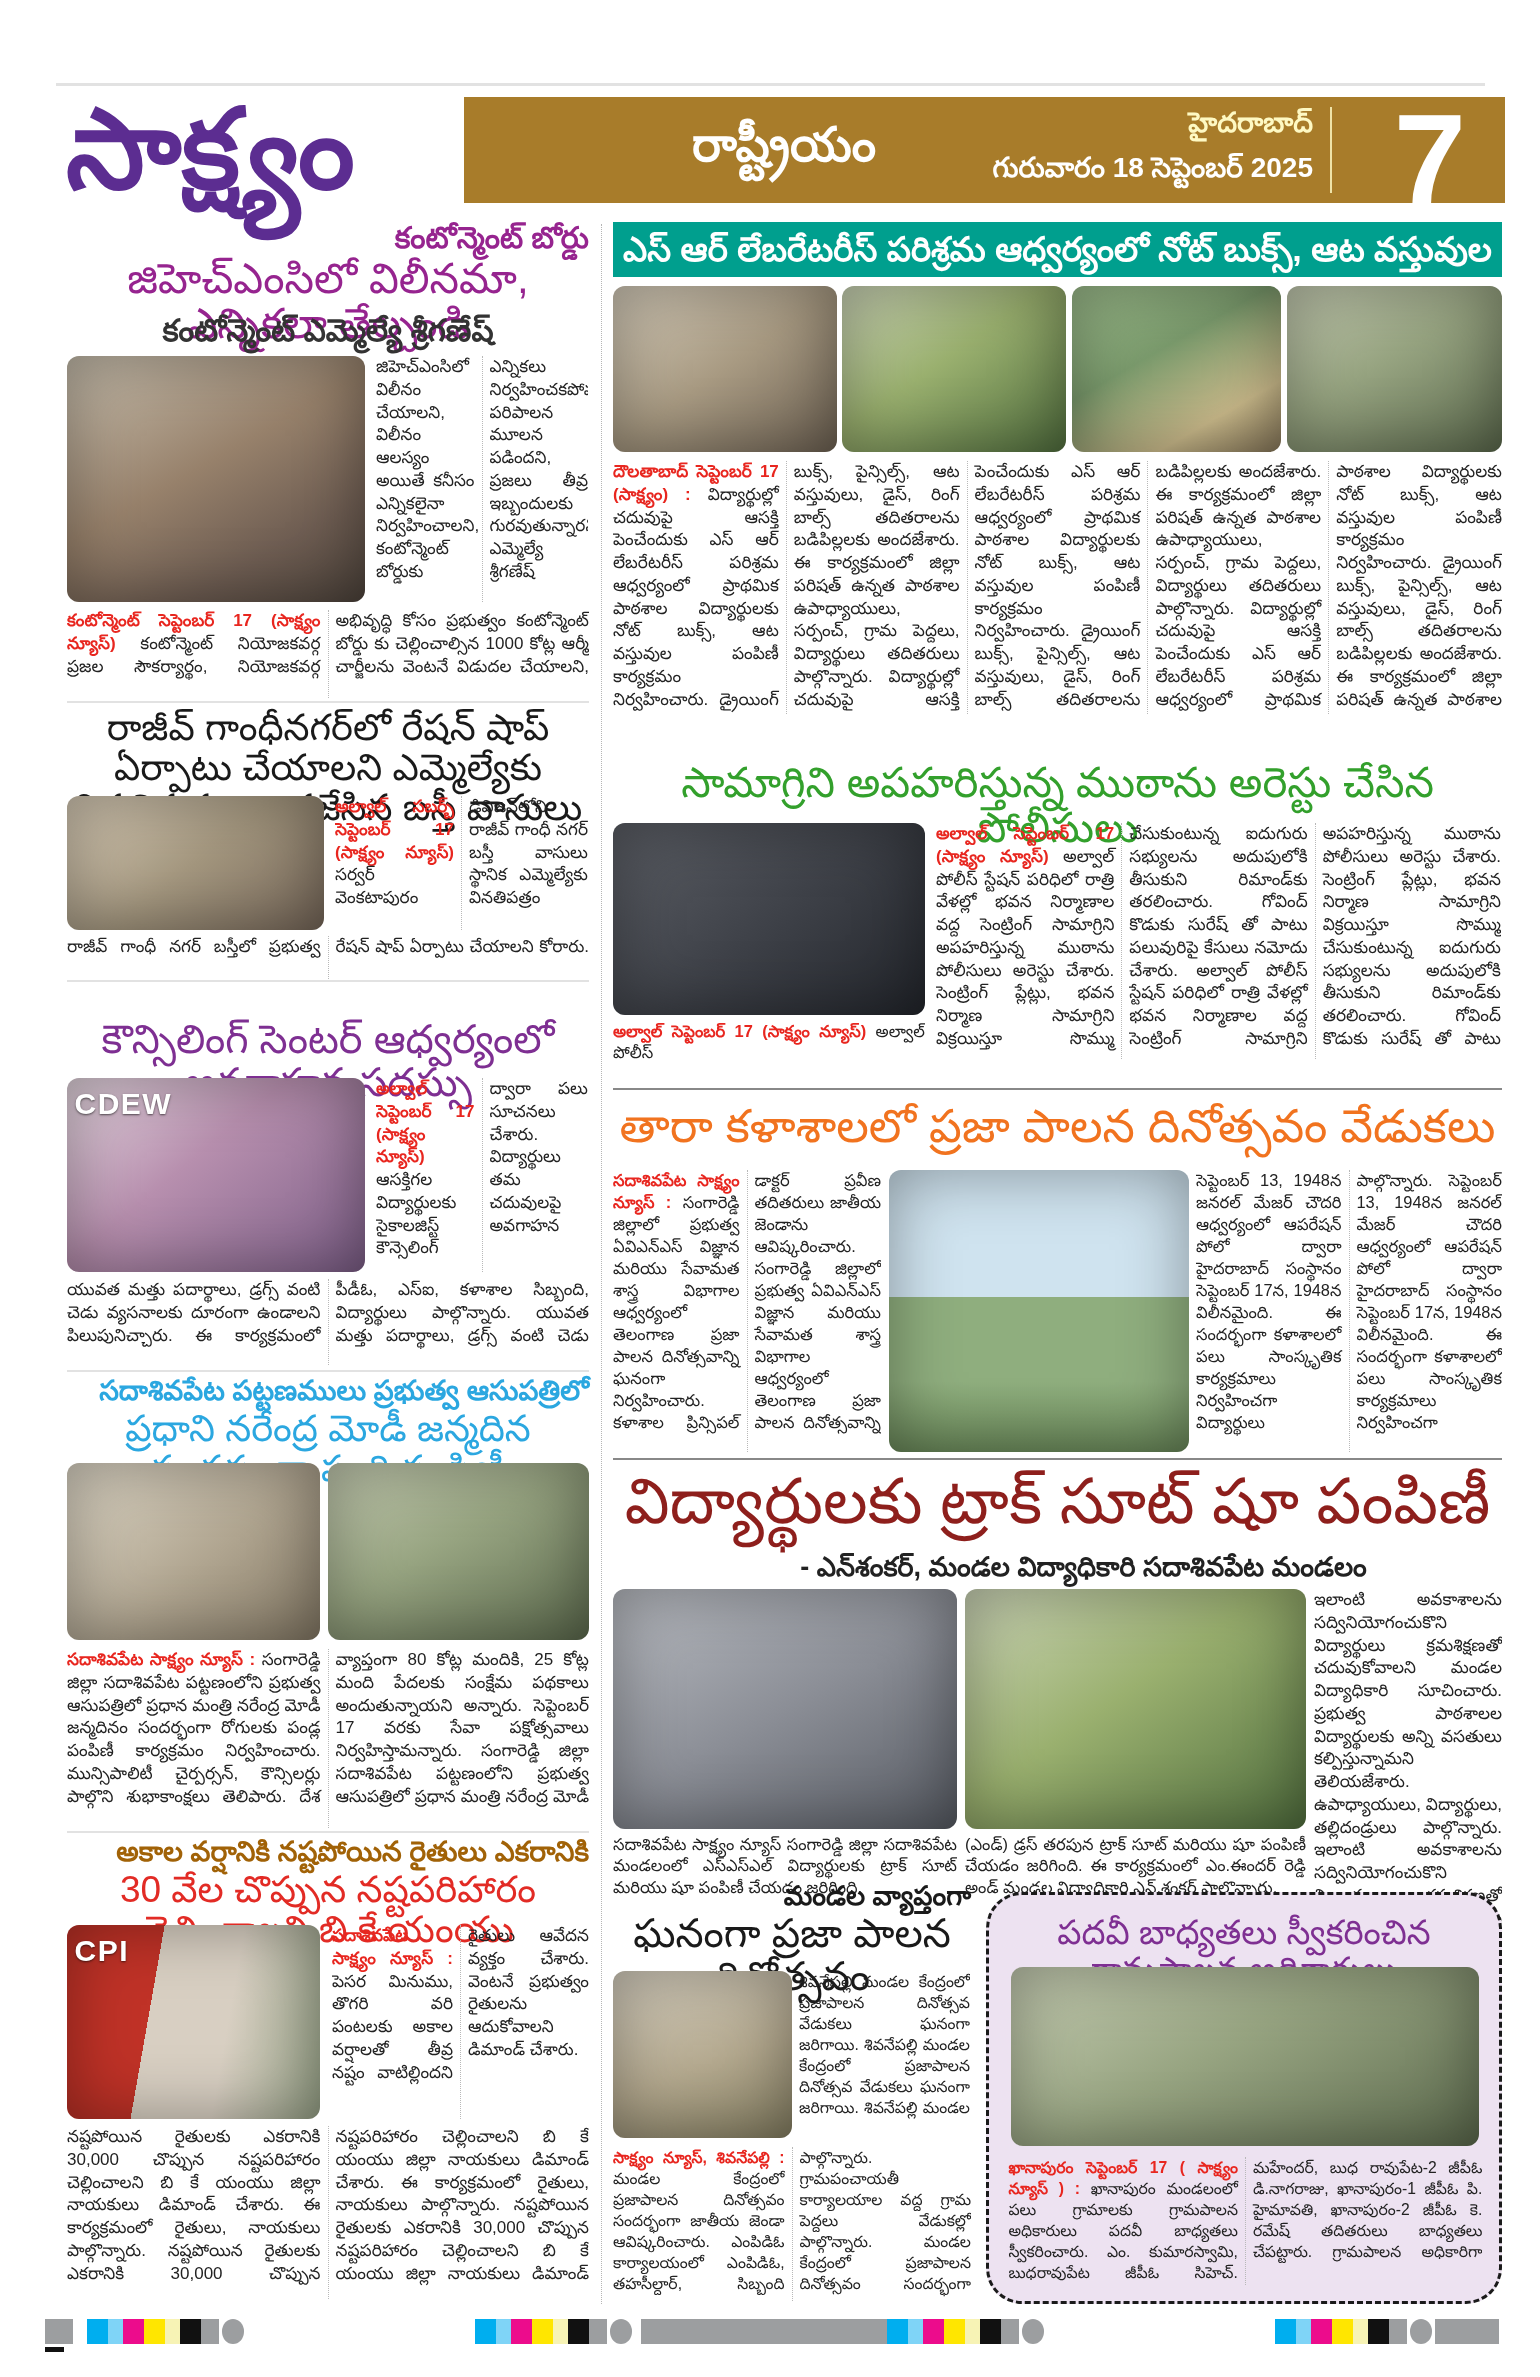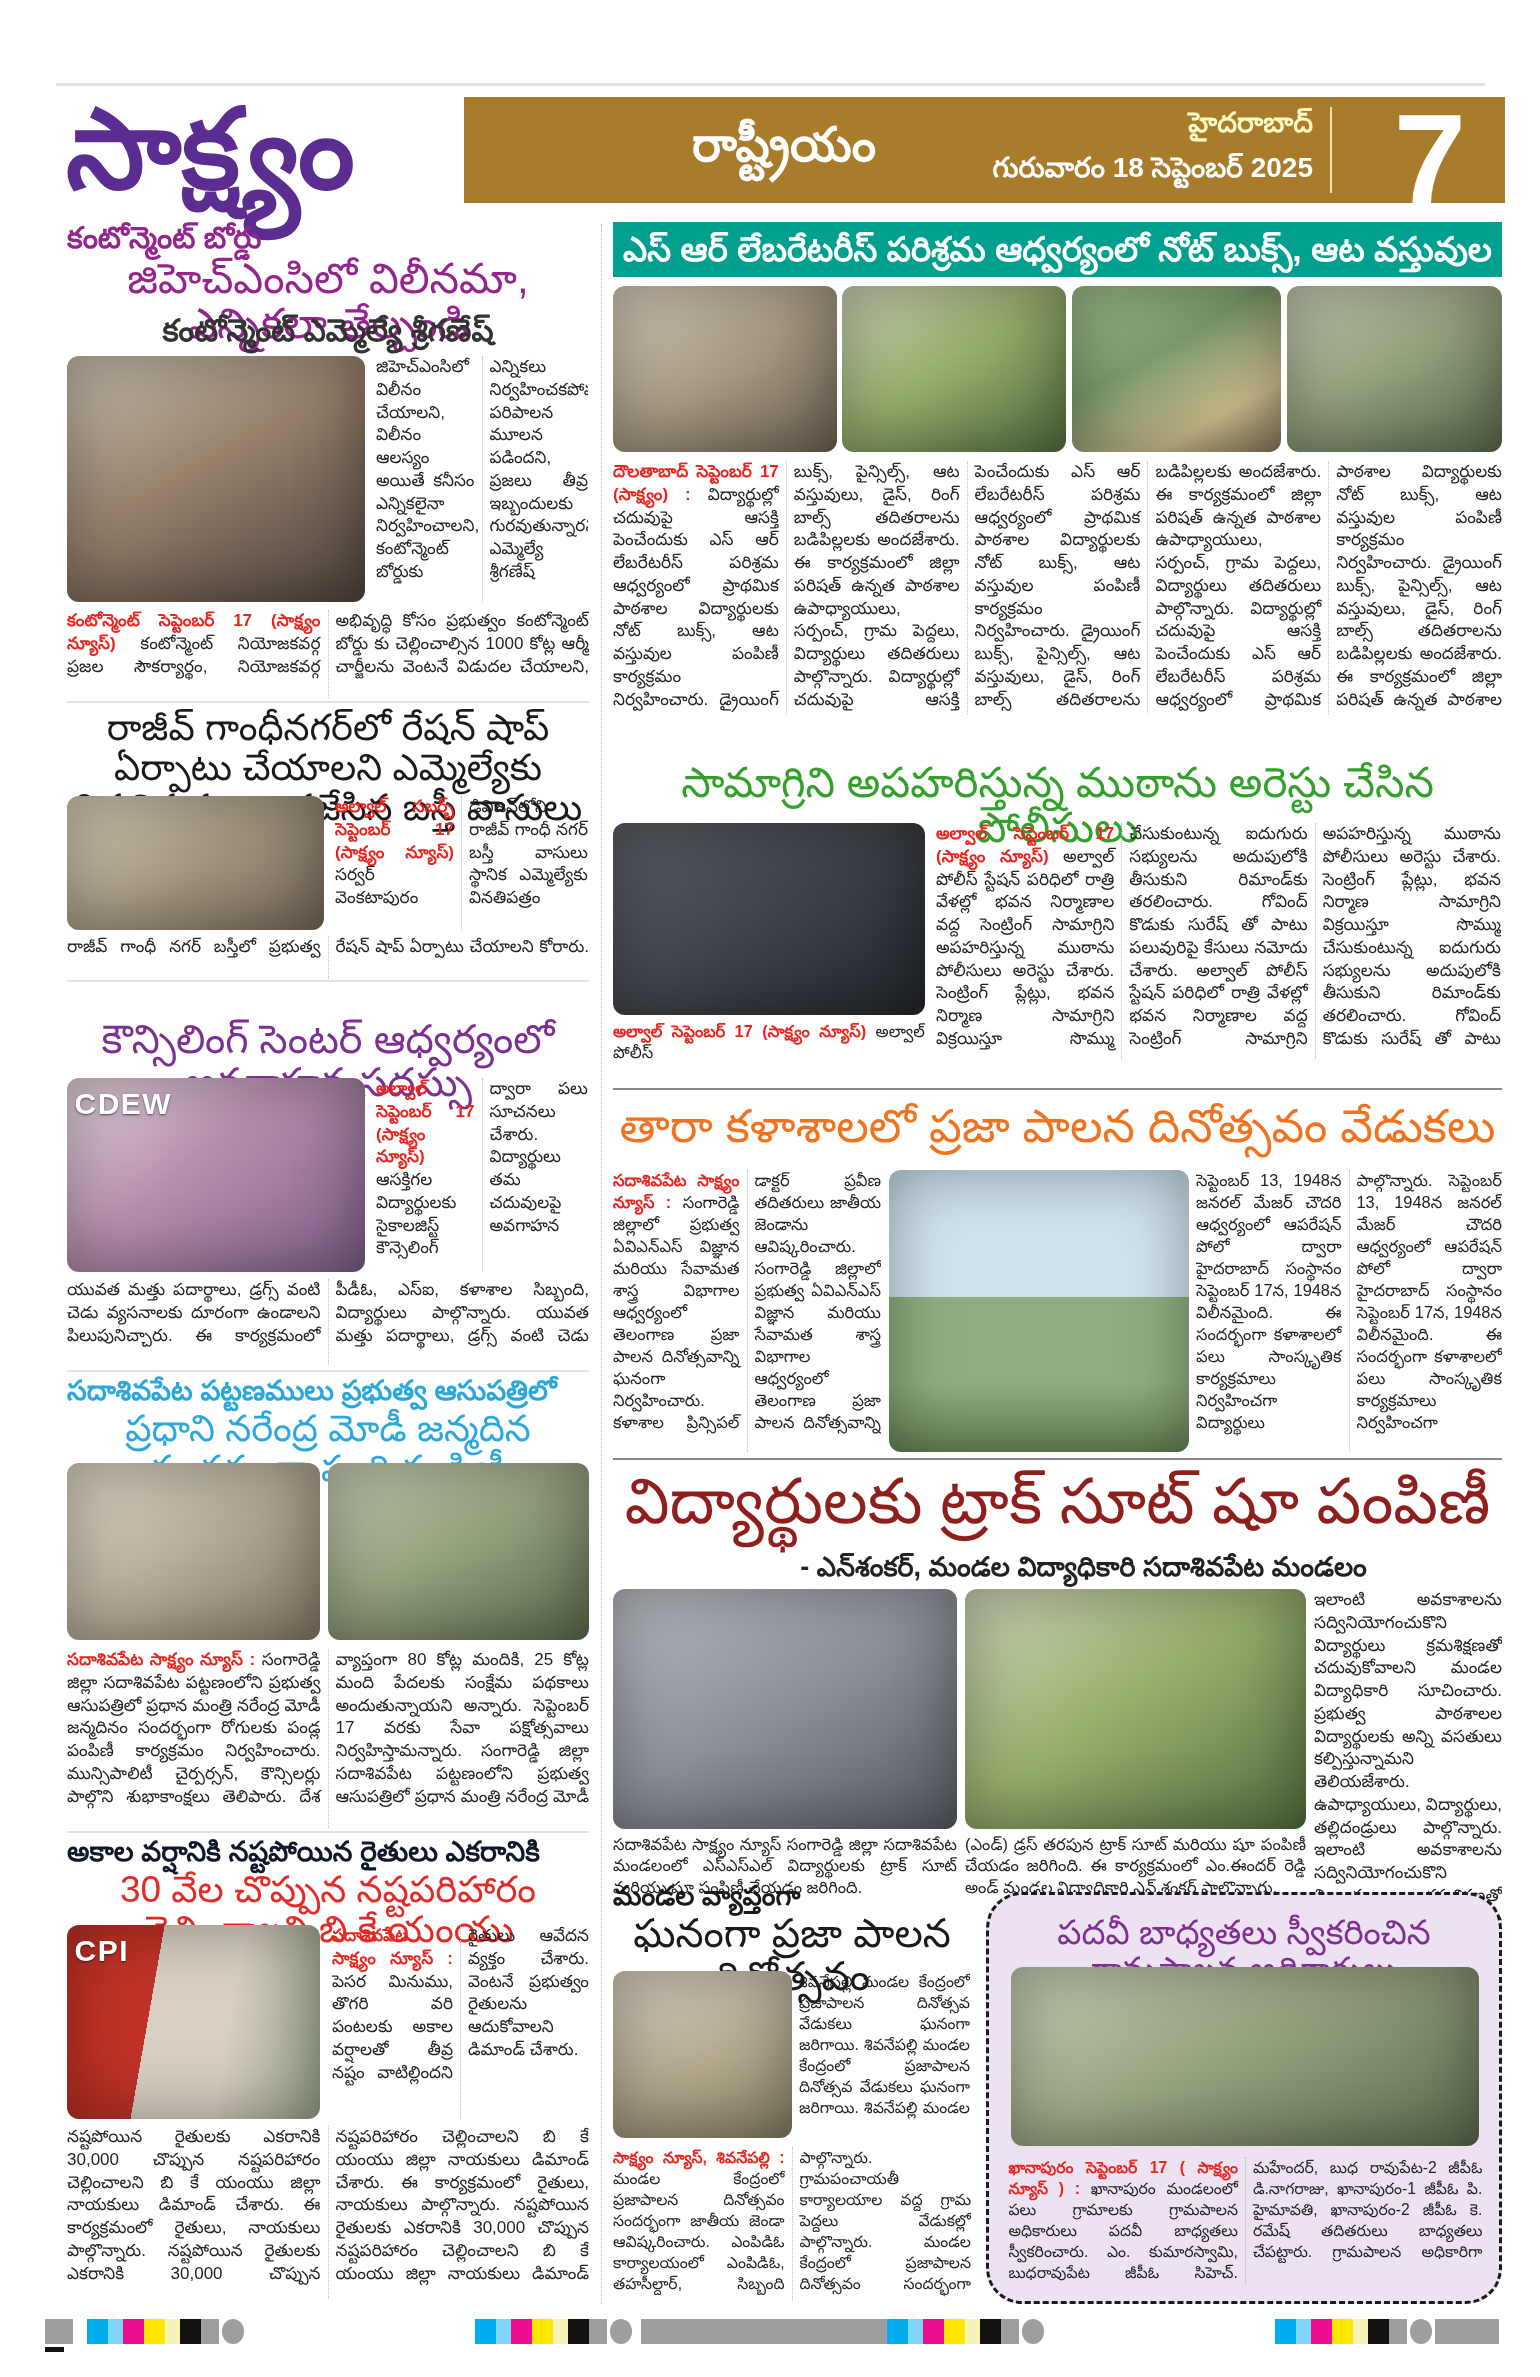--- a/index.html
+++ b/index.html
@@ -3,21 +3,21 @@
 <meta charset="utf-8">
 <style>
   *{margin:0;padding:0;box-sizing:border-box}
   html,body{background:#9a9a9a}
   .page{position:relative;width:1541px;height:2377px;background:#ffffff;
         font-family:"Liberation Sans",sans-serif;margin:0 auto;overflow:hidden}
   .abs{position:absolute}
   .photo{position:absolute;box-shadow:inset 0 0 67px rgba(0,0,0,.38);border-radius:12px}
   .photo .ph-label{position:absolute;left:7.5px;top:9px;color:#fff;font-weight:bold;
         font-size:30px;letter-spacing:1.5px;text-shadow:0 0.7px 2.2px rgba(0,0,0,.6)}
-  .kicker{position:absolute;font-weight:bold;text-align:left;line-height:1.1}
+  .kicker{position:absolute;font-weight:bold;text-align:right;line-height:1.1}
   .headline{position:absolute;font-weight:normal;text-align:center;line-height:1.08}
   .subhead{position:absolute;font-weight:bold;text-align:center;color:#333}
   .byline{position:absolute;font-weight:bold;text-align:center;color:#222}
   .body-text{position:absolute;font-size:17px;line-height:1.34;text-align:justify;color:#222;
         column-gap:15px;column-rule:0.7px dotted #b8b8b8;overflow:hidden}
   .dateline{color:#e8261f;font-weight:bold}
   .caption{position:absolute;font-size:16.4px;line-height:1.3;text-align:justify;color:#222;overflow:hidden}
   .hrule{position:absolute;background:#888;height:1.5px}
   .hrule-soft{position:absolute;background:#e2e2e2;height:1.5px}
   .vdivider{position:absolute;width:0;border-left:1.5px dotted #b5b5b5}
@@ -116,21 +116,21 @@
   <div class="kicker" style="left:67px;top:1376px;width:522px;font-size:28px;color:#2ba7e0">సదాశివపేట పట్టణములు ప్రభుత్వ ఆసుపత్రిలో</div>
   <div class="headline" style="left:67px;top:1409px;width:522px;font-size:37px;color:#2ba7e0">ప్రధాని నరేంద్ర మోడీ జన్మదిన సందర్భంగా పంది పంపిణీ</div>
   <div class="photo ph-hospital" style="left:67px;top:1463px;width:253px;height:177px"></div>
   <div class="photo ph-group" style="left:328px;top:1463px;width:261px;height:177px"></div>
   <div class="body-text" style="left:67px;top:1649px;width:522px;height:179px;column-count:2">
     <span class="dateline">సదాశివపేట సాక్ష్యం న్యూస్ :</span>
     <span>సంగారెడ్డి జిల్లా సదాశివపేట పట్టణంలోని ప్రభుత్వ ఆసుపత్రిలో ప్రధాన మంత్రి నరేంద్ర మోడీ జన్మదినం సందర్భంగా రోగులకు పండ్ల పంపిణీ కార్యక్రమం నిర్వహించారు. మున్సిపాలిటీ చైర్పర్సన్, కౌన్సిలర్లు పాల్గొని శుభాకాంక్షలు తెలిపారు. దేశ వ్యాప్తంగా 80 కోట్ల మందికి, 25 కోట్ల మంది పేదలకు సంక్షేమ పథకాలు అందుతున్నాయని అన్నారు. సెప్టెంబర్ 17 వరకు సేవా పక్షోత్సవాలు నిర్వహిస్తామన్నారు. సంగారెడ్డి జిల్లా సదాశివపేట పట్టణంలోని ప్రభుత్వ ఆసుపత్రిలో ప్రధాన మంత్రి నరేంద్ర మోడీ జన్మదినం సందర్భంగా రోగులకు పండ్ల పంపిణీ కార్యక్రమం నిర్వహించారు. మున్సిపాలిటీ చైర్పర్సన్, కౌన్సిలర్లు పాల్గొని శుభాకాంక్షలు తెలిపారు. దేశ వ్యాప్తంగా 80 కోట్ల మందికి, 25 కోట్ల మంది పేదలకు సంక్షేమ పథకాలు అందుతున్నాయని అన్నారు. సెప్టెంబర్ 17 వరకు సేవా పక్షోత్సవాలు నిర్వహిస్తామన్నారు.</span>
   </div>
   <div class="hrule-soft abs" style="left:67px;top:1831px;width:522px"></div>
 
-  <div class="kicker" style="left:67px;top:1837px;width:522px;font-size:28px;color:#0f172a">అకాల వర్షానికి నష్టపోయిన రైతులు ఎకరానికి</div>
+  <div class="kicker" style="left:67px;top:1837px;width:522px;font-size:28px;color:#a16207">అకాల వర్షానికి నష్టపోయిన రైతులు ఎకరానికి</div>
   <div class="headline" style="left:67px;top:1870px;width:522px;font-size:37px;color:#e22b25">30 వేల చొప్పున నష్టపరిహారం చెల్లించాలని బి కే యంయు</div>
   <div class="photo ph-cpi" style="left:67px;top:1925px;width:253px;height:194px">
     <span class="ph-label">CPI</span>
   </div>
   <div class="body-text" style="left:332px;top:1925px;width:257px;height:194px;column-count:2">
     <span class="dateline">సదాశివపేట సాక్ష్యం న్యూస్ :</span>
     <span>పెసర మినుము, తొగరి వరి పంటలకు అకాల వర్షాలతో తీవ్ర నష్టం వాటిల్లిందని రైతులు ఆవేదన వ్యక్తం చేశారు. వెంటనే ప్రభుత్వం రైతులను ఆదుకోవాలని డిమాండ్ చేశారు.</span>
   </div>
   <div class="body-text" style="left:67px;top:2126px;width:522px;height:173px;column-count:2">
     <span>నష్టపోయిన రైతులకు ఎకరానికి 30,000 చొప్పున నష్టపరిహారం చెల్లించాలని బి కే యంయు జిల్లా నాయకులు డిమాండ్ చేశారు. ఈ కార్యక్రమంలో రైతులు, నాయకులు పాల్గొన్నారు. నష్టపోయిన రైతులకు ఎకరానికి 30,000 చొప్పున నష్టపరిహారం చెల్లించాలని బి కే యంయు జిల్లా నాయకులు డిమాండ్ చేశారు. ఈ కార్యక్రమంలో రైతులు, నాయకులు పాల్గొన్నారు. నష్టపోయిన రైతులకు ఎకరానికి 30,000 చొప్పున నష్టపరిహారం చెల్లించాలని బి కే యంయు జిల్లా నాయకులు డిమాండ్ చేశారు. ఈ కార్యక్రమంలో రైతులు, నాయకులు పాల్గొన్నారు.</span>

